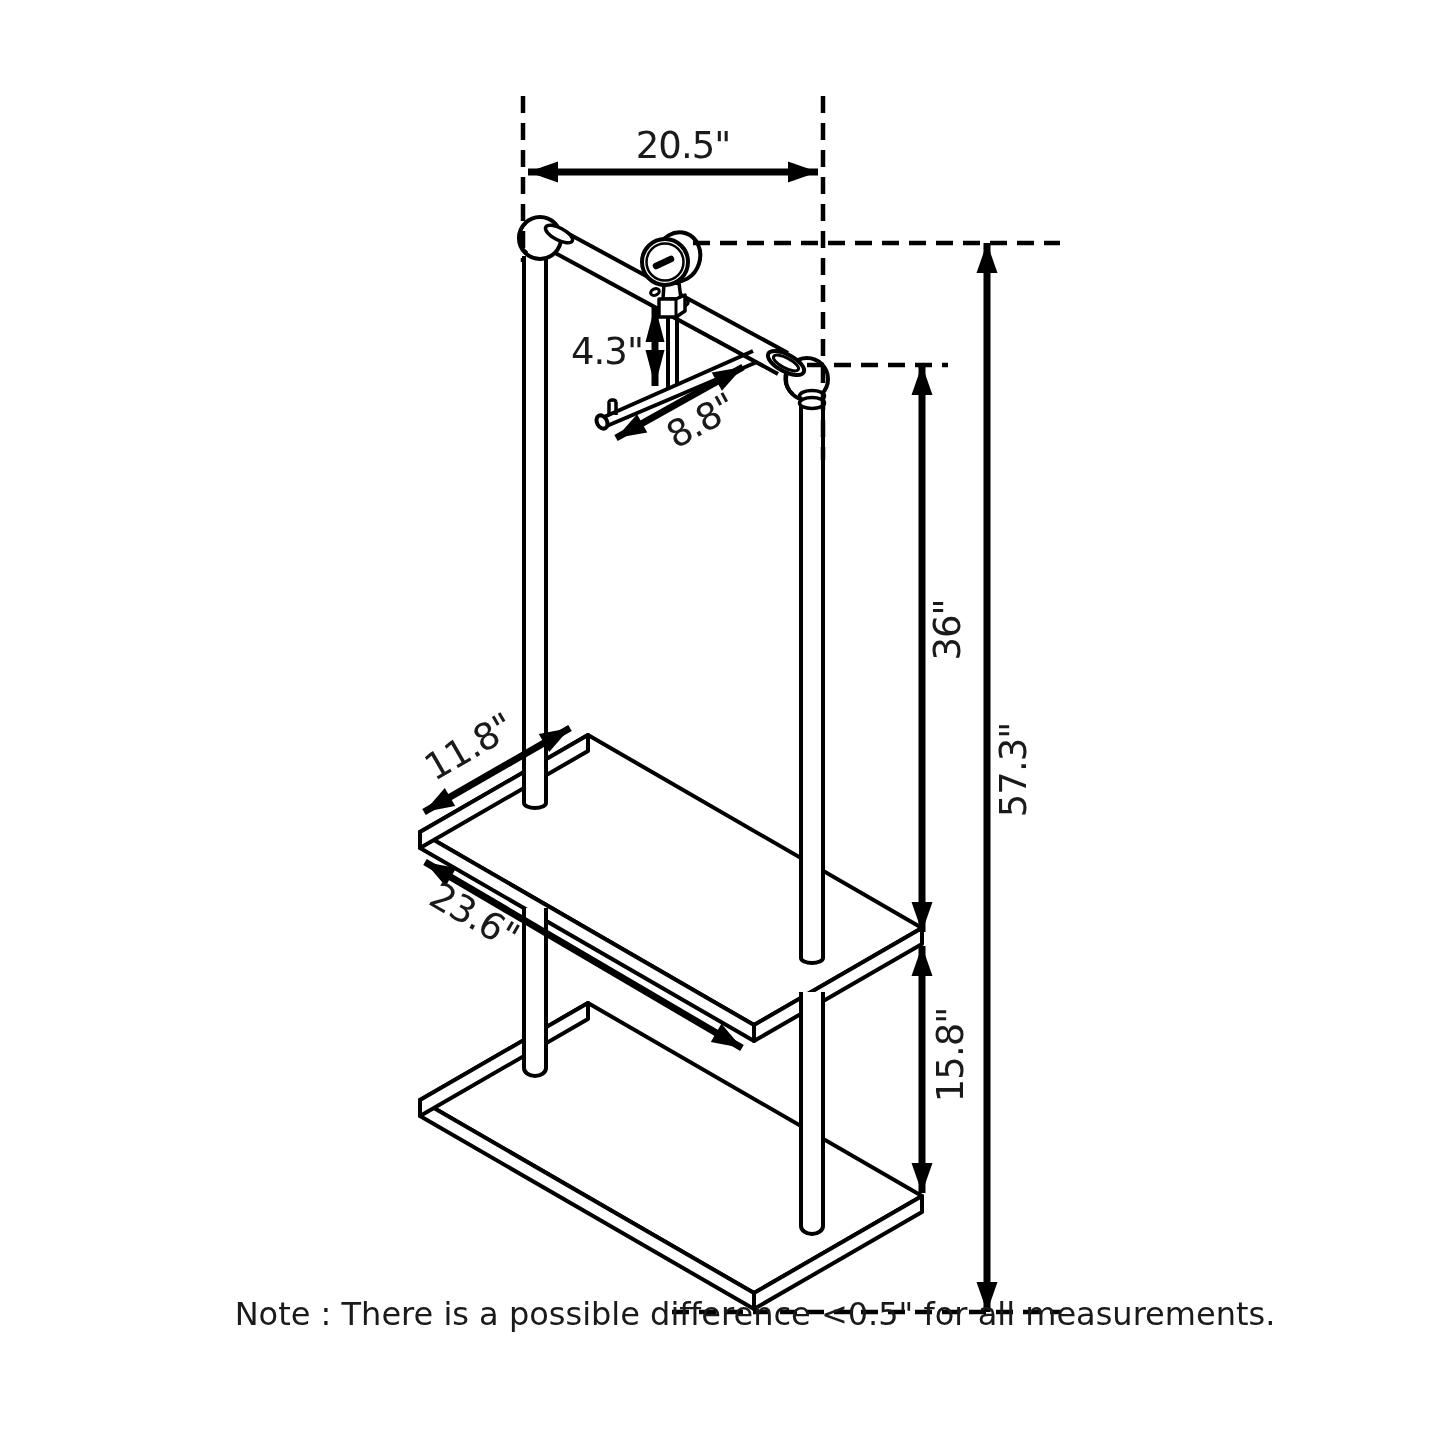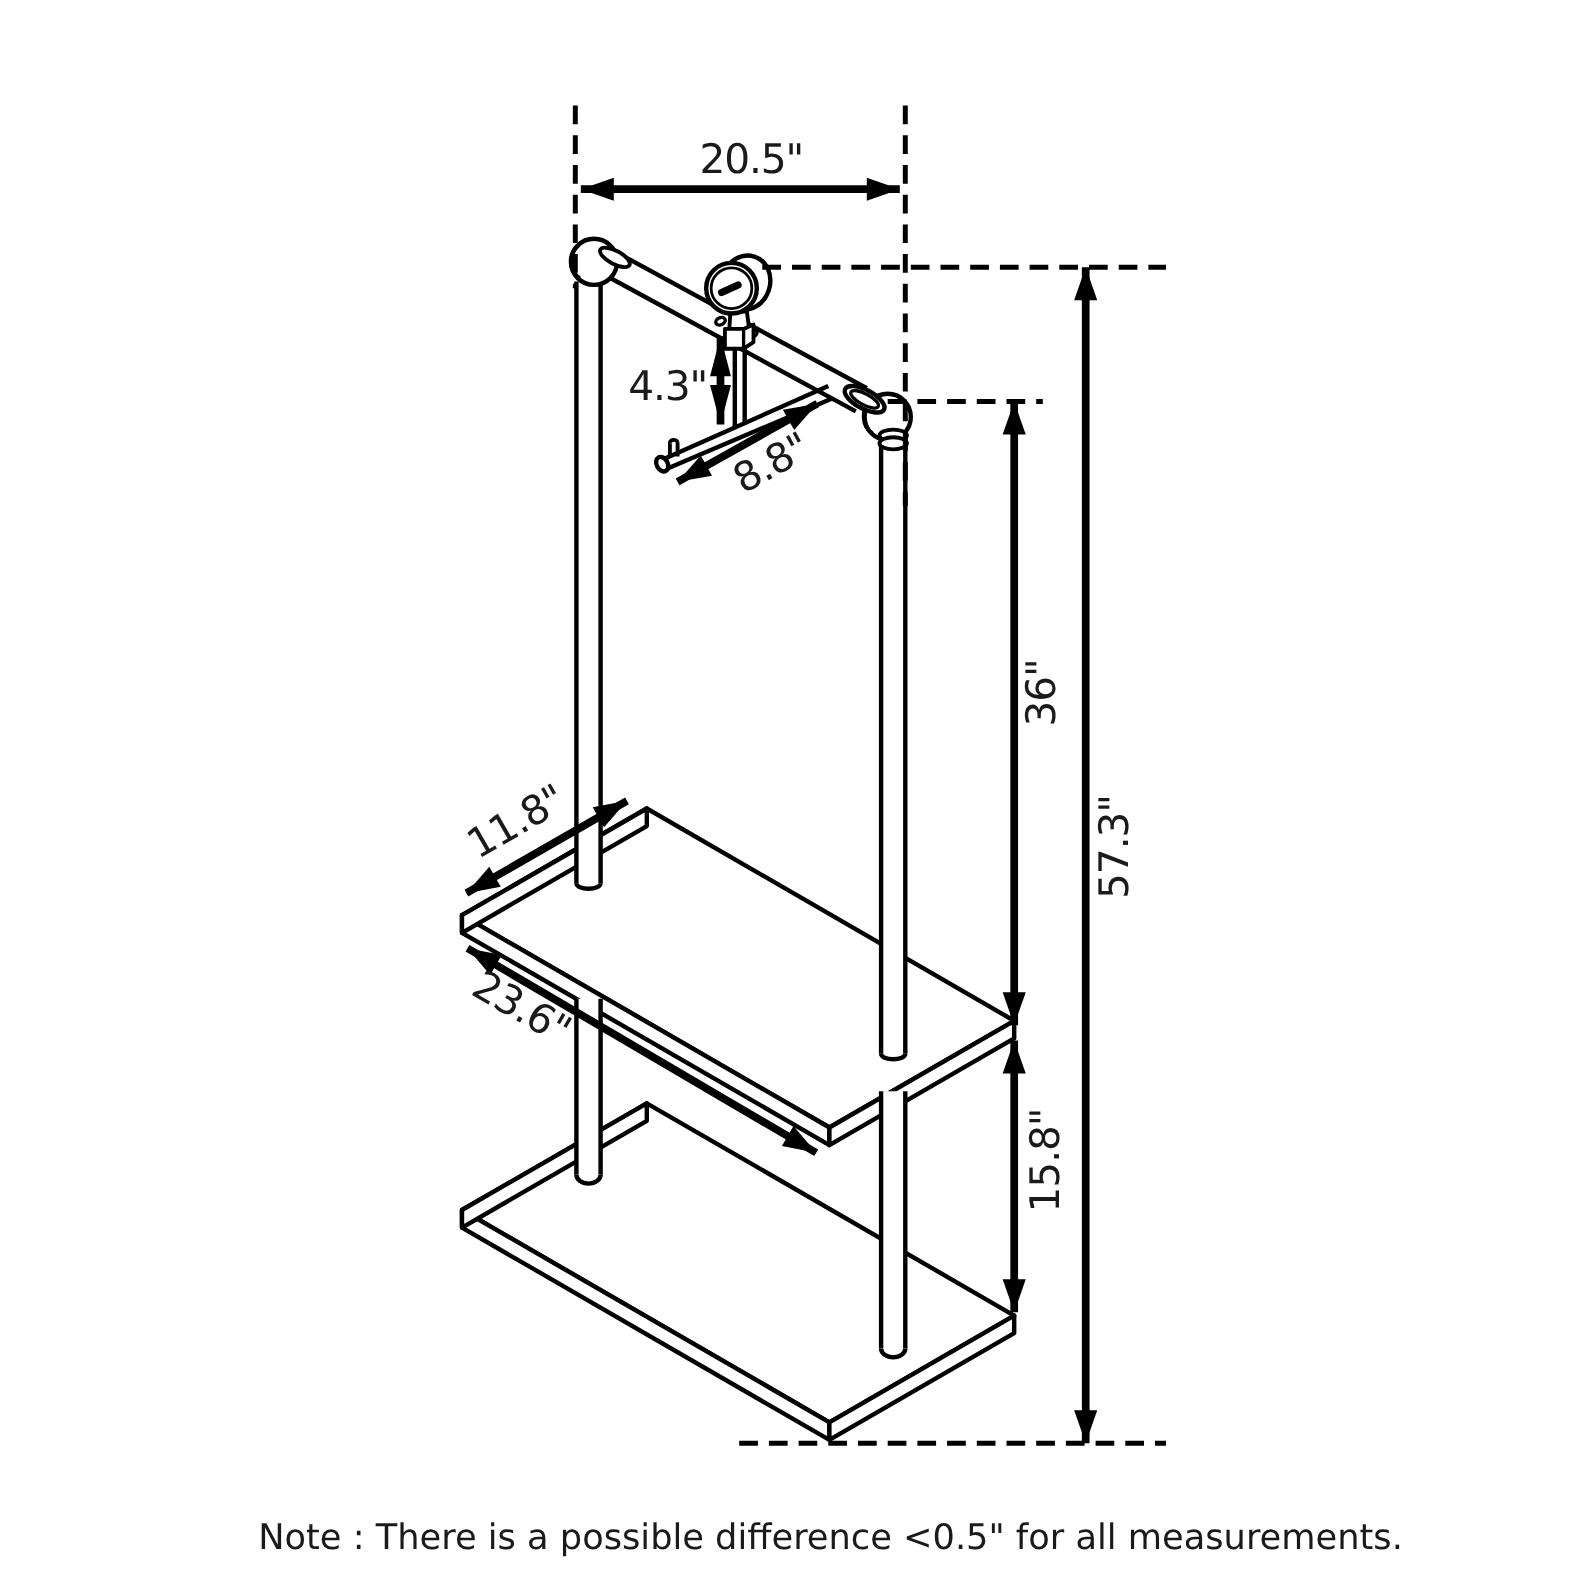--- a/index.html
+++ b/index.html
@@ -20,21 +20,21 @@
     white-space: nowrap;
     transform: translate(-50%, -50%);
   }
   .lbl.rn29 { transform: translate(-50%, -50%) rotate(-29deg); }
   .lbl.rn30 { transform: translate(-50%, -50%) rotate(-30deg); }
   .lbl.rp30 { transform: translate(-50%, -50%) rotate(30deg); }
   .lbl.rn90 { transform: translate(-50%, -50%) rotate(-90deg); }
   .note {
     position: absolute;
     left: 755px;
-    top: 1397px;
+    top: 1314px;
     transform: translate(-50%, -50%);
     color: #1a1a1a;
     font-size: 32px;
     letter-spacing: 0px;
     white-space: nowrap;
   }
 </style>
 </head>
 <body>
 

